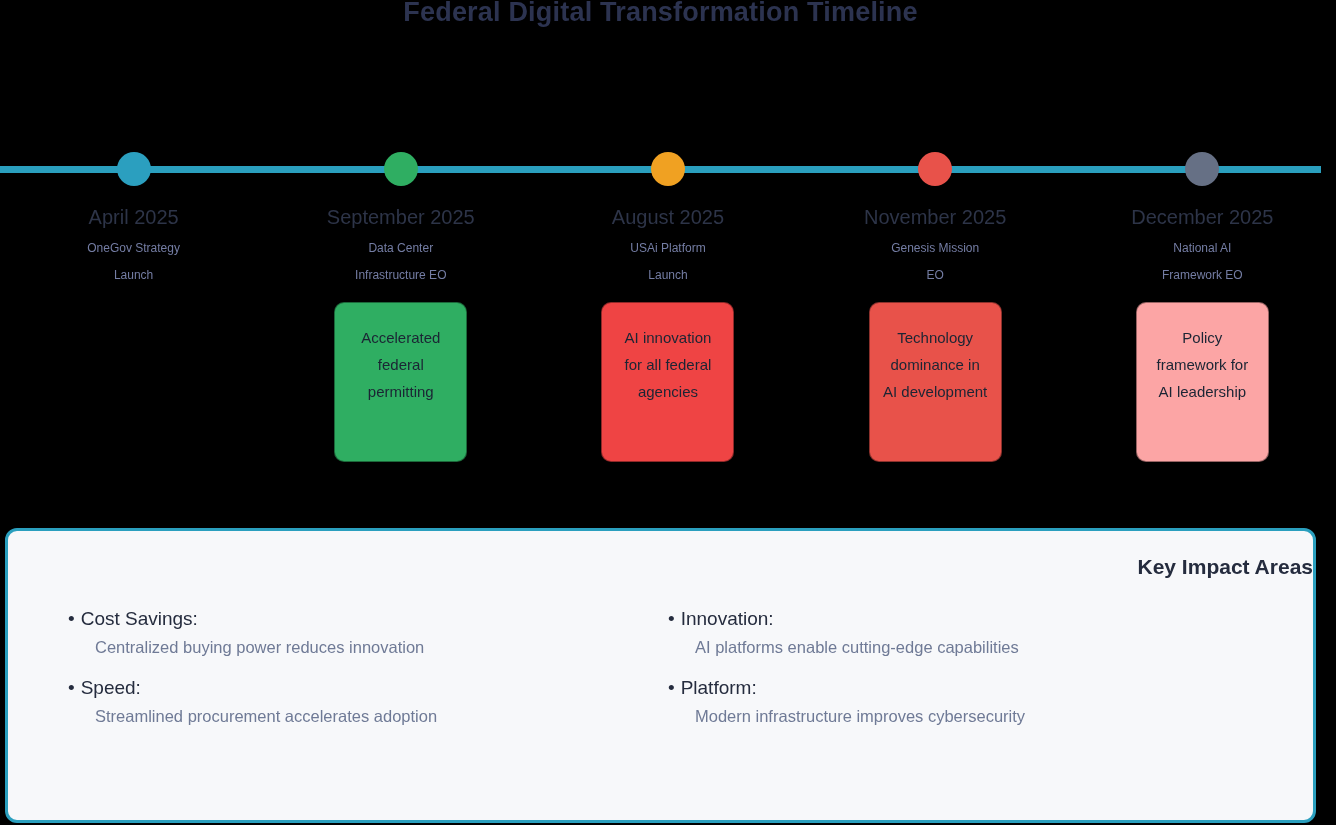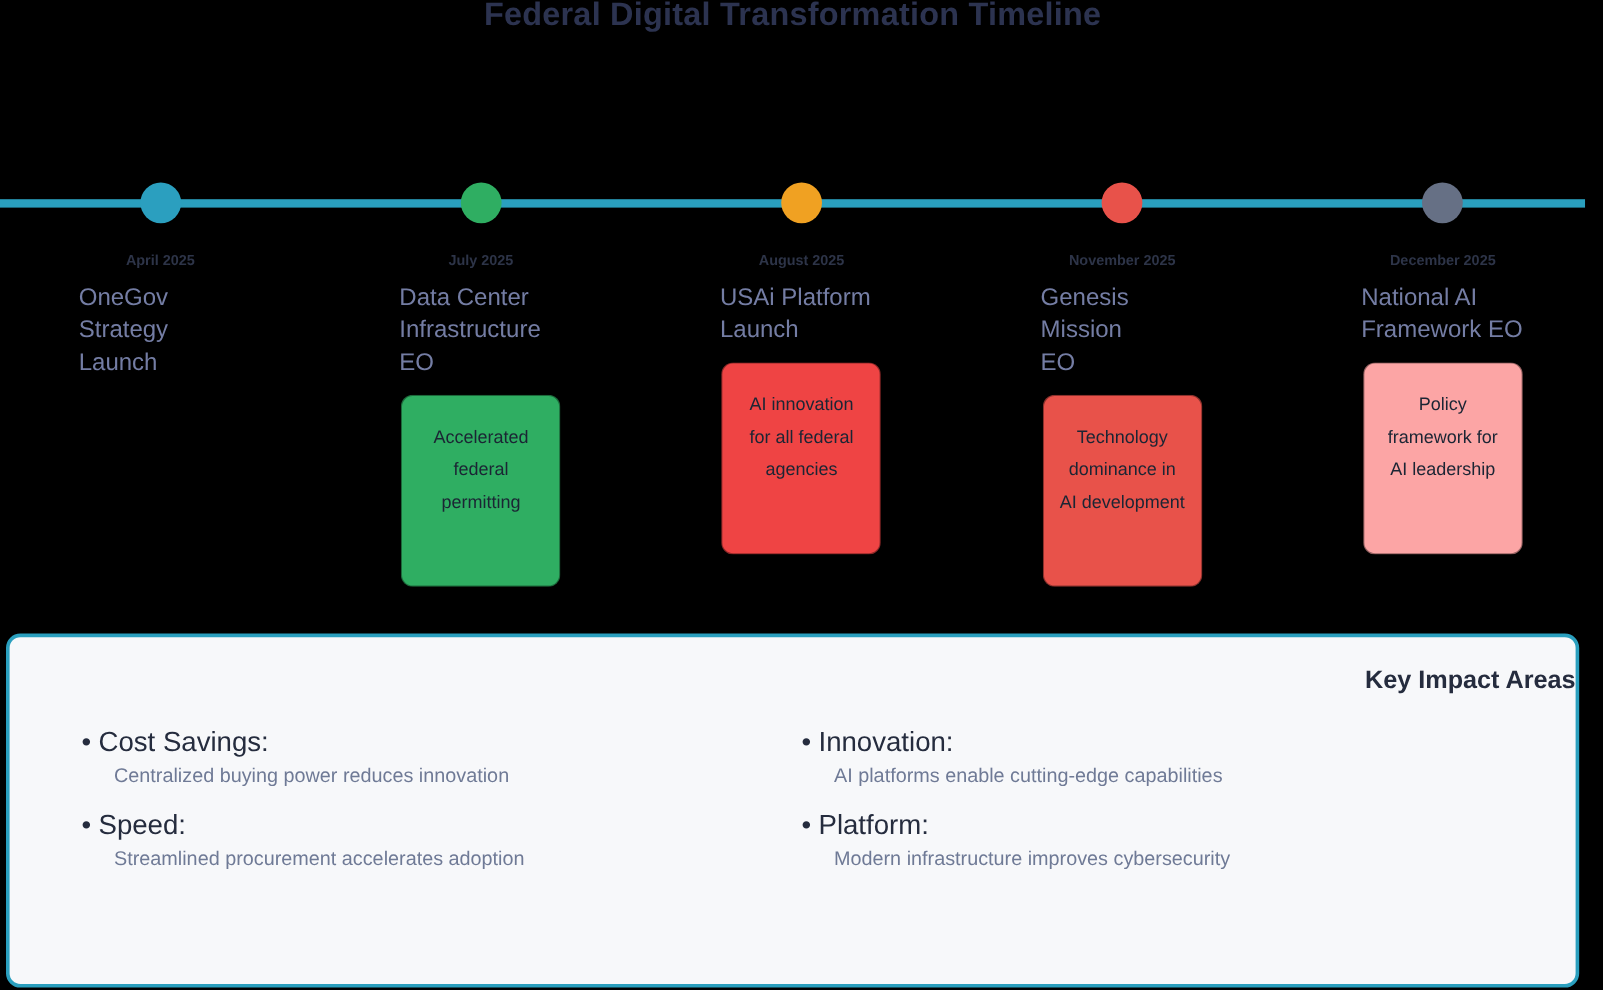--- a/index.html
+++ b/index.html
@@ -52,35 +52,35 @@
   }
   .dot {
     width: 34px;
     height: 34px;
     border-radius: 50%;
     margin-top: 152px;
     flex: 0 0 auto;
   }
   .m-date {
     margin-top: 21px;
-    font-size: 12px;
-    font-weight: bold;
+    font-size: 20px;
+    font-weight: normal;
     line-height: 21px;
     color: var(--date-color, #2d3448);
     text-align: left;
     white-space: nowrap;
   }
   .m-title {
     margin-top: 7px;
     width: 136px;
     min-height: 54px;
-    font-size: 20px;
+    font-size: 12px;
     line-height: 27px;
     color: var(--subtitle-color, #747da4);
-    text-align: left;
+    text-align: center;
     white-space: pre-line;
   }
   .m-card {
     margin-top: 13px;
     width: 133px;
     height: 160px;
     box-sizing: border-box;
     border-radius: 10px;
     border: 1px solid rgba(0, 0, 0, 0.4);
     padding-top: 21px;
@@ -117,21 +117,21 @@
     margin: 29px 0 0 60px;
   }
   .impact-col {
     width: 600px;
     display: flex;
     flex-direction: column;
     gap: 20px;
   }
   .impact-item { }
   .impact-label {
-    font-size: 23px;
+    font-size: 19px;
     line-height: 21px;
     color: var(--panel-heading, #252c3e);
   }
   .impact-label .bullet {
     display: inline-block;
     margin-right: 6px;
   }
   .impact-desc {
     margin: 8px 0 0 27px;
     font-size: 16.5px;
@@ -151,21 +151,21 @@
   <div class="milestones" id="milestones">
   <div class="milestone">
     <span class="dot" style="background: rgb(43, 159, 191);"></span>
     <div class="m-date">April 2025</div>
     <div class="m-title">OneGov Strategy
 Launch</div>
   </div>
 
   <div class="milestone">
     <span class="dot" style="background: rgb(47, 174, 98);"></span>
-    <div class="m-date">July 2025</div>
+    <div class="m-date">September 2025</div>
     <div class="m-title">Data Center
 Infrastructure EO</div>
     <div class="m-card" style="background: rgb(47, 174, 98);">
       <div class="m-desc">Accelerated
 federal
 permitting</div>
     </div>
   </div>
 
   <div class="milestone">

